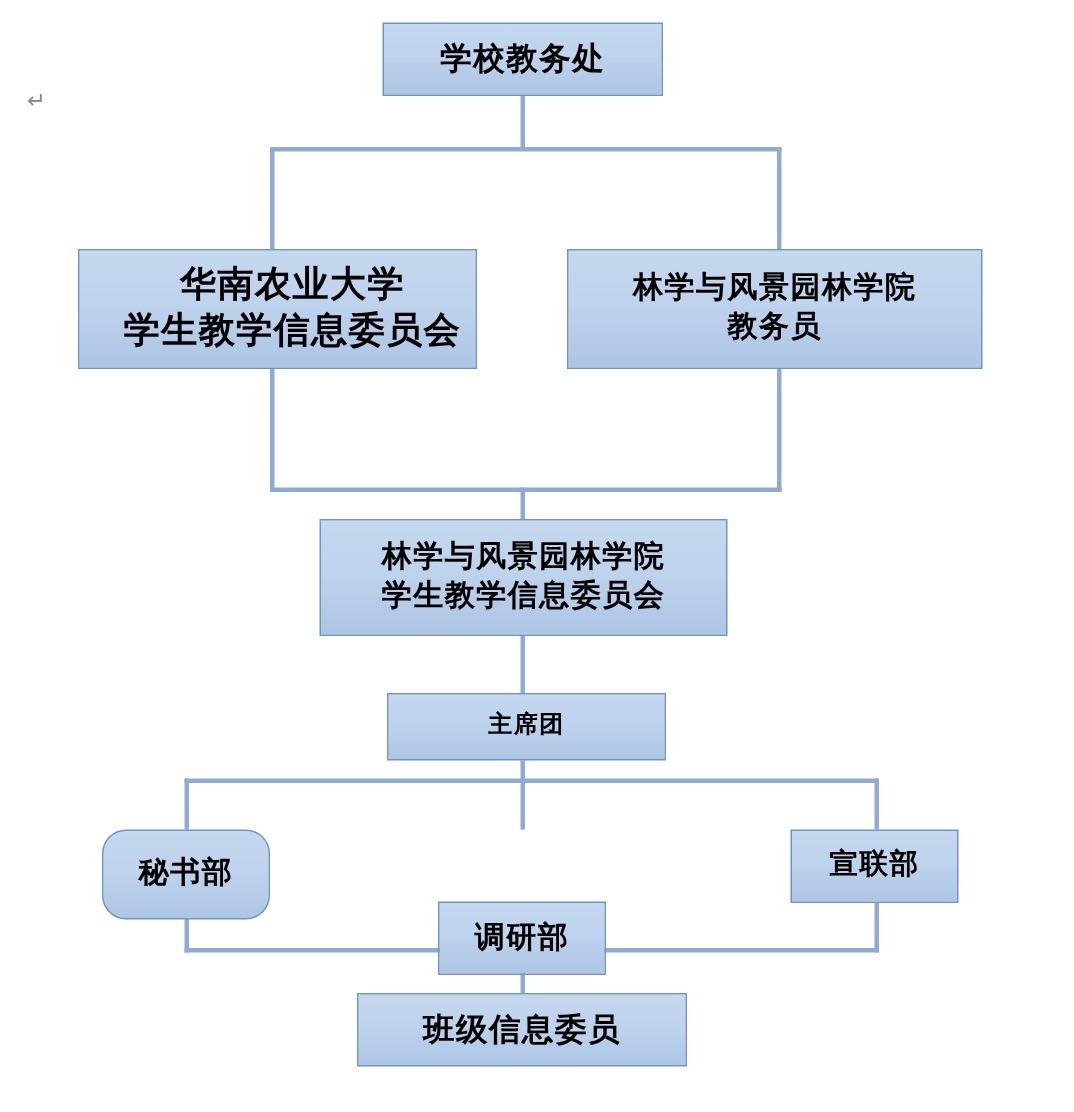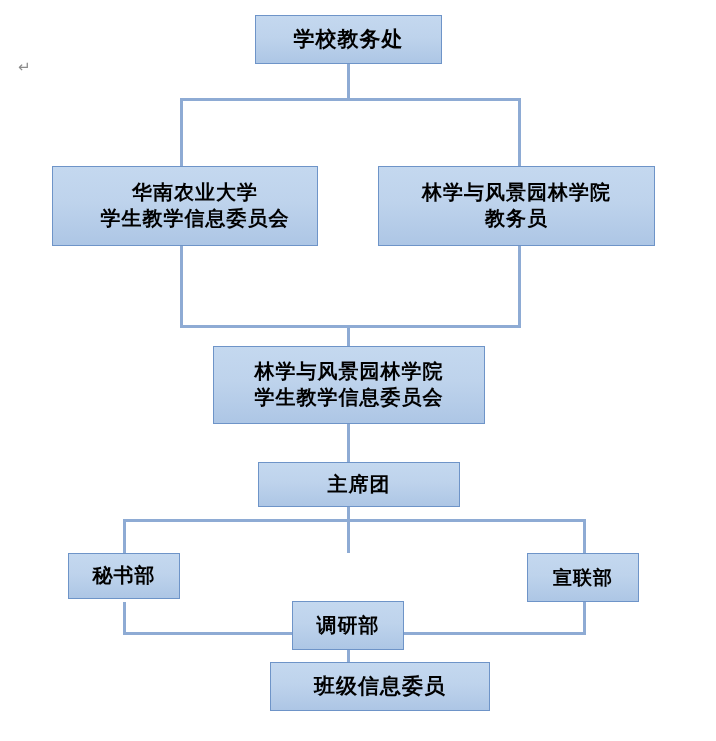--- a/index.html
+++ b/index.html
@@ -40,31 +40,32 @@
     justify-content: center;
     text-align: center;
     color: #000000;
     font-weight: bold;
     letter-spacing: 1px;
     line-height: 1.28;
   }
   .node .label {
     display: block;
     white-space: pre-line;
+    font-family: Liberation Serif, serif;
   }
 
   .n-top        { left: 255px; top: 15px;  width: 187px; height: 49px;  font-size: 21px; }
-  .n-scau       { left: 52px;  top: 166px; width: 266px; height: 80px;  font-size: 20px; padding-left: 20px; }
+  .n-scau       { left: 52px;  top: 166px; width: 266px; height: 80px;  font-size: 24px; padding-left: 20px; }
   .n-teacher    { left: 378px; top: 166px; width: 277px; height: 80px;  font-size: 20px; }
   .n-college    { left: 213px; top: 346px; width: 272px; height: 78px;  font-size: 20px; }
-  .n-presidium  { left: 258px; top: 462px; width: 202px; height: 45px;  font-size: 20px; }
-  .n-dept-1     { left: 68px;  top: 553px; width: 112px; height: 46px;  font-size: 20px; }
+  .n-presidium  { left: 258px; top: 462px; width: 186px; height: 45px;  font-size: 16px; }
+  .n-dept-1     { left: 68px;  top: 553px; width: 112px; height: 60px;  font-size: 20px; border-radius: 16px; }
   .n-dept-2     { left: 292px; top: 553px; width: 112px; height: 49px;  font-size: 20px; margin-top: 48px; }
   .n-dept-3     { left: 527px; top: 553px; width: 112px; height: 49px;  font-size: 19px; }
-  .n-bottom     { left: 238px; top: 662px; width: 220px; height: 49px;  font-size: 21px; margin-left: 32px; }
+  .n-bottom     { left: 238px; top: 662px; width: 220px; height: 49px;  font-size: 21px; }
 
   
   .para-mark {
     position: absolute;
     left: 18px;
     top: 58px;
     font-size: 15px;
     color: #8c8c8c;
     font-family: "DejaVu Sans", "Liberation Sans", sans-serif;
     z-index: 2;

